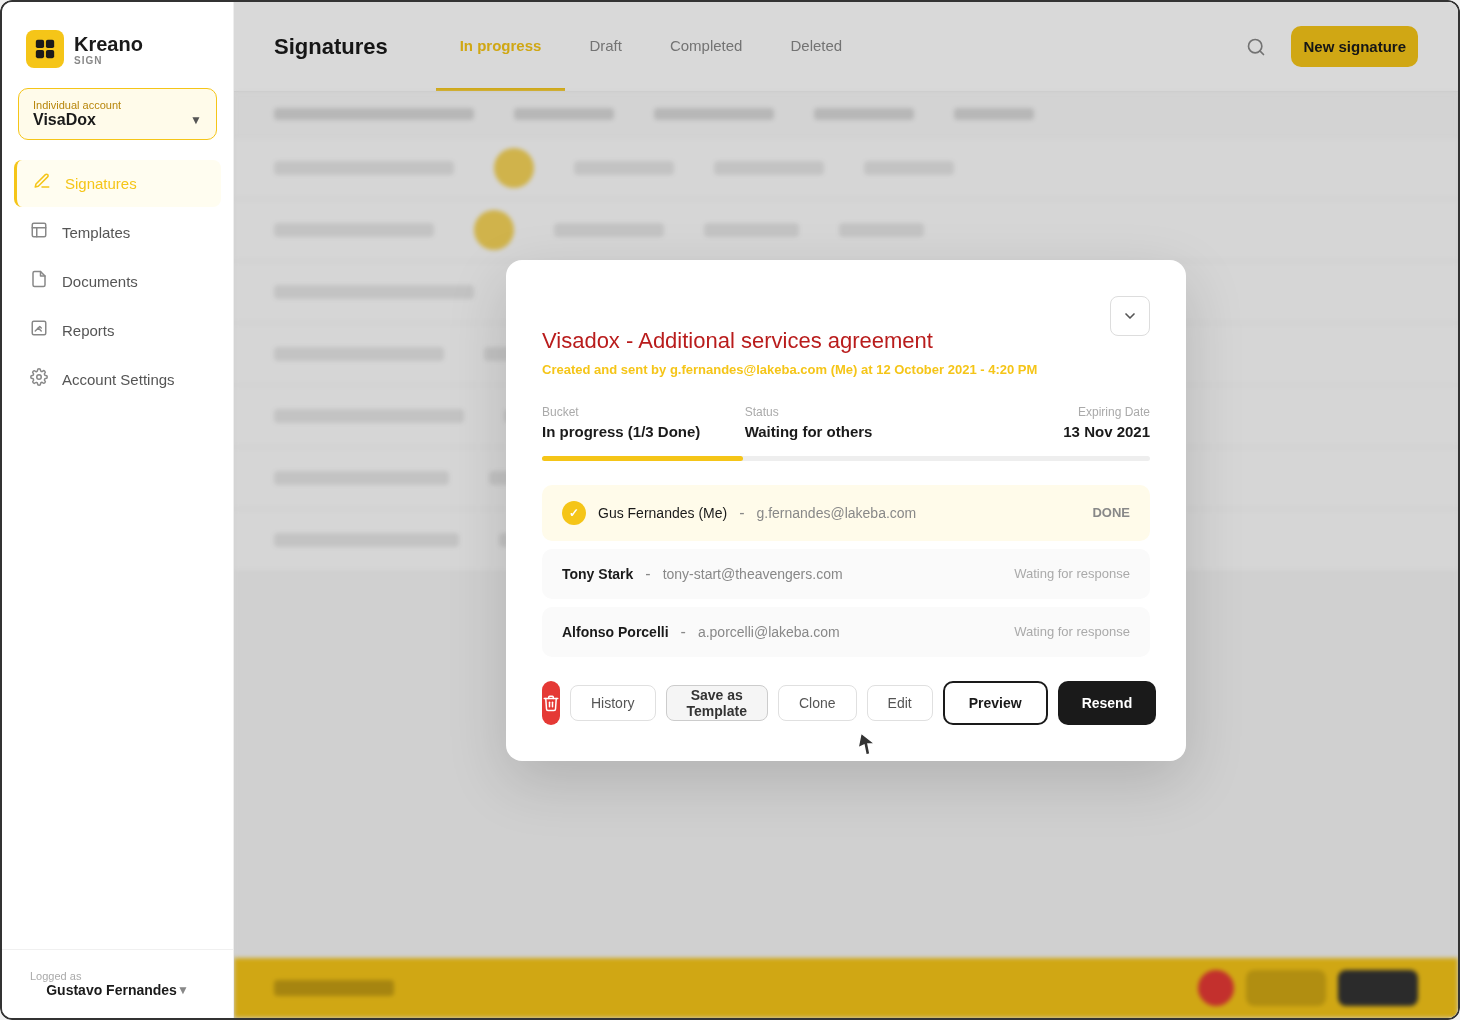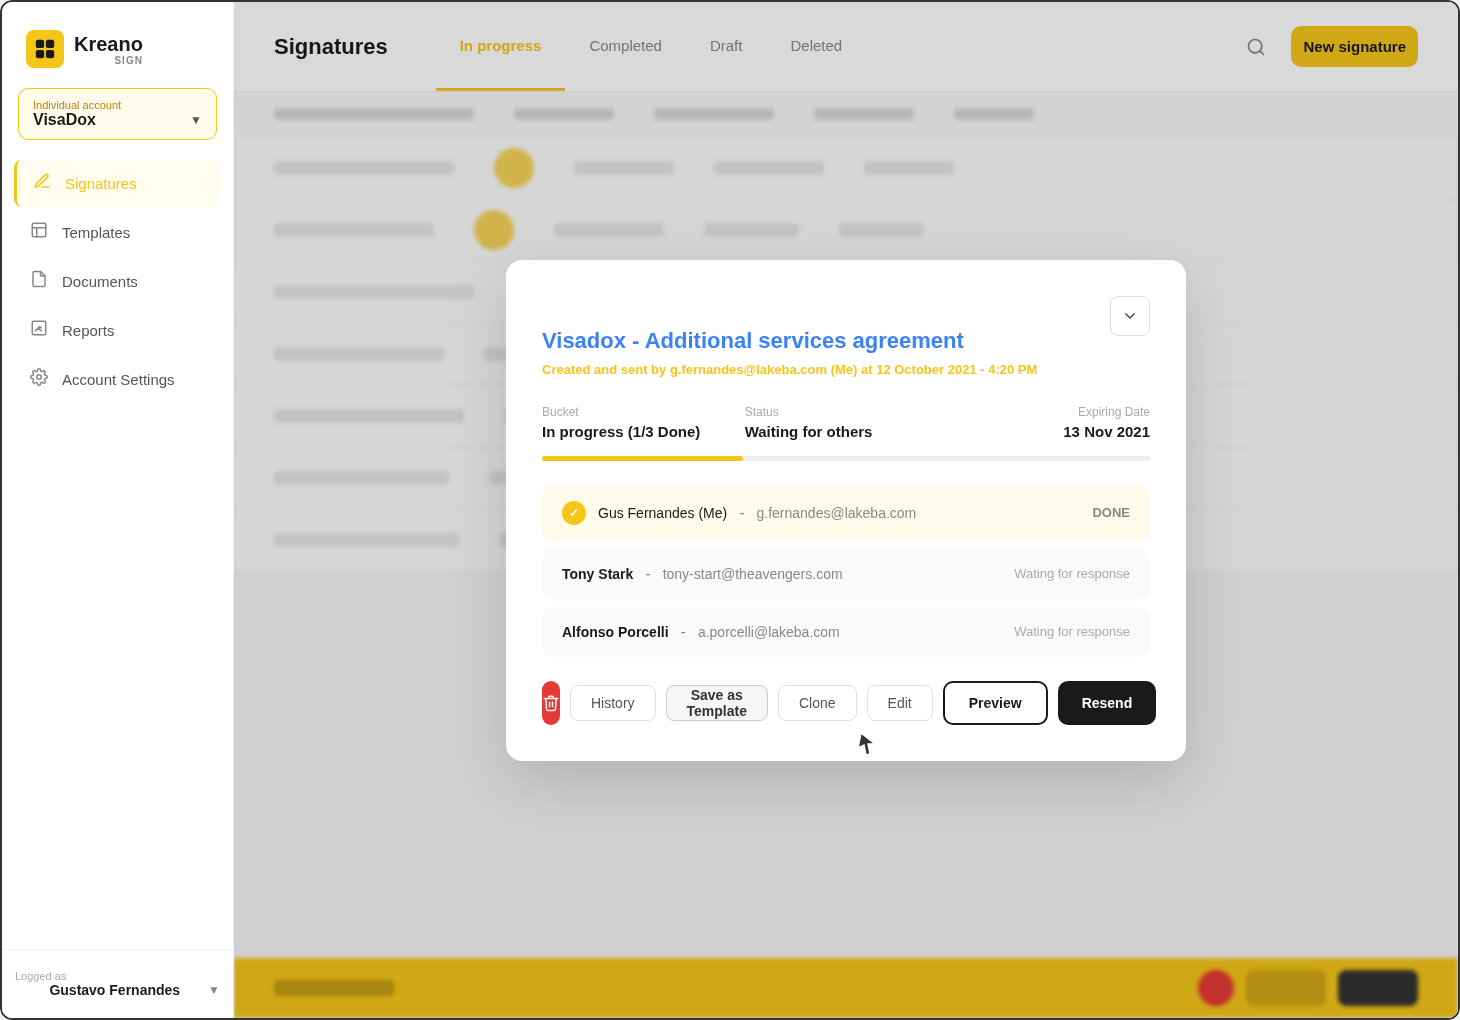--- a/index.html
+++ b/index.html
@@ -8,37 +8,37 @@
     
     .app-wrapper { display: flex; width: 1460px; height: 1020px; border-radius: 12px; overflow: hidden; border: 2px solid #333; }
 
     
     .sidebar { width: 232px; min-width: 232px; background: #fff; display: flex; flex-direction: column; padding: 0; border-right: 1px solid #eee; }
     .sidebar-logo { padding: 28px 24px 20px; display: flex; align-items: center; gap: 10px; }
     .logo-icon { width: 38px; height: 38px; background: #f5c518; border-radius: 8px; display: flex; align-items: center; justify-content: center; }
     .logo-icon svg { width: 22px; height: 22px; }
     .logo-text { display: flex; flex-direction: column; }
     .logo-name { font-size: 20px; font-weight: 700; color: #1a1a1a; line-height: 1.1; }
-    .logo-sub { font-size: 10px; font-weight: 600; color: #888; letter-spacing: 1px; text-align: right; }
+    .logo-sub { font-size: 10px; font-weight: 600; color: #888; letter-spacing: 1px; }
 
     .account-selector { margin: 0 16px 20px; background: #fffbea; border: 1px solid #f5c518; border-radius: 10px; padding: 10px 14px; cursor: pointer; }
     .account-label { font-size: 11px; color: #b8860b; font-weight: 500; }
     .account-name-row { display: flex; align-items: center; justify-content: space-between; }
     .account-name { font-size: 16px; font-weight: 700; color: #1a1a1a; }
     .chevron-down { font-size: 12px; color: #555; }
 
     .nav-items { display: flex; flex-direction: column; gap: 2px; padding: 0 12px; flex: 1; }
     .nav-item { display: flex; align-items: center; gap: 12px; padding: 12px 14px; border-radius: 8px; cursor: pointer; color: #555; font-size: 15px; font-weight: 500; }
     .nav-item.active { color: #f5c518; border-left: 3px solid #f5c518; background: #fffdf0; }
     .nav-item.active .nav-icon { color: #f5c518; }
     .nav-icon { font-size: 18px; width: 22px; text-align: center; }
 
-    .sidebar-footer { padding: 20px 13px; border-top: 1px solid #f0f0f0; }
+    .sidebar-footer { padding: 20px 28px; border-top: 1px solid #f0f0f0; }
     .logged-as-label { font-size: 11px; color: #aaa; }
-    .logged-name-row { display: flex; align-items: center; justify-content: flex-end; gap: 28px; }
+    .logged-name-row { display: flex; align-items: center; justify-content: center; }
     .logged-name { font-size: 14px; font-weight: 600; color: #1a1a1a; }
 
     
     .main-content { flex: 1; display: flex; flex-direction: column; background: #f5f5f5; position: relative; overflow: hidden; }
 
     
     .header { background: #fff; border-bottom: 1px solid #eee; padding: 0 40px; display: flex; align-items: center; gap: 0; height: 90px; position: relative; }
     .header-title { font-size: 22px; font-weight: 700; color: #1a1a1a; margin-right: 48px; white-space: nowrap; }
     .nav-tabs { display: flex; align-items: stretch; gap: 0; height: 100%; }
     .nav-tab { display: flex; align-items: center; padding: 0 24px; font-size: 15px; cursor: pointer; color: #888; border-bottom: 3px solid transparent; font-weight: 400; height: 100%; }
@@ -61,21 +61,21 @@
     .footer-btn-mock { height: 36px; width: 80px; background: rgba(0,0,0,0.15); border-radius: 8px; }
     .footer-btn-mock-dark { height: 36px; width: 80px; background: #333; border-radius: 8px; }
     .footer-circle { width: 36px; height: 36px; background: #e53935; border-radius: 50%; }
 
     
     .modal-overlay { position: absolute; top: 0; left: 0; right: 0; bottom: 0; background: rgba(0,0,0,0.15); display: flex; align-items: center; justify-content: center; z-index: 10; }
 
     
     .modal { background: #fff; border-radius: 16px; width: 680px; padding: 36px; box-shadow: 0 20px 60px rgba(0,0,0,0.15); position: relative; }
     .modal-header { display: flex; align-items: flex-start; justify-content: space-between; margin-bottom: 8px; }
-    .modal-title { font-size: 22px; font-weight: 700; color: #3b82f6; margin-top: 32px; }
+    .modal-title { font-size: 22px; font-weight: 400; color: #b91c1c; margin-top: 32px; }
     .modal-collapse-btn { width: 40px; height: 40px; border: 1px solid #ddd; border-radius: 8px; display: flex; align-items: center; justify-content: center; cursor: pointer; color: #555; font-size: 14px; background: #fff; }
     .modal-subtitle { font-size: 13px; color: #888; margin-bottom: 28px; }
     .modal-subtitle span { color: #f5c518; font-weight: 600; }
 
     .modal-meta { display: flex; gap: 0; margin-bottom: 16px; }
     .meta-col { flex: 1; }
     .meta-col:last-child { text-align: right; }
     .meta-label { font-size: 12px; color: #aaa; margin-bottom: 4px; }
     .meta-value { font-size: 15px; font-weight: 700; color: #1a1a1a; }
 
@@ -192,24 +192,24 @@
 
   <main class="main-content">
 
     <header class="header">
       <span class="header-title">Signatures</span>
       <div class="nav-tabs">
         <div class="nav-tab active">
           <span>In progress</span>
         </div>
         <div class="nav-tab">
+          <span>Draft</span>
+        </div>
+        <div class="nav-tab">
           <span>Completed</span>
-        </div>
-        <div class="nav-tab">
-          <span>Draft</span>
         </div>
         <div class="nav-tab">
           <span>Deleted</span>
         </div>
       </div>
       <div class="header-actions">
         <div class="search-icon-btn">
           <svg width="20" height="20" viewBox="0 0 24 24" fill="none" stroke="#888" stroke-width="2" stroke-linecap="round" stroke-linejoin="round">
             <circle cx="11" cy="11" r="8"></circle>
             <line x1="21" y1="21" x2="16.65" y2="16.65"></line>

